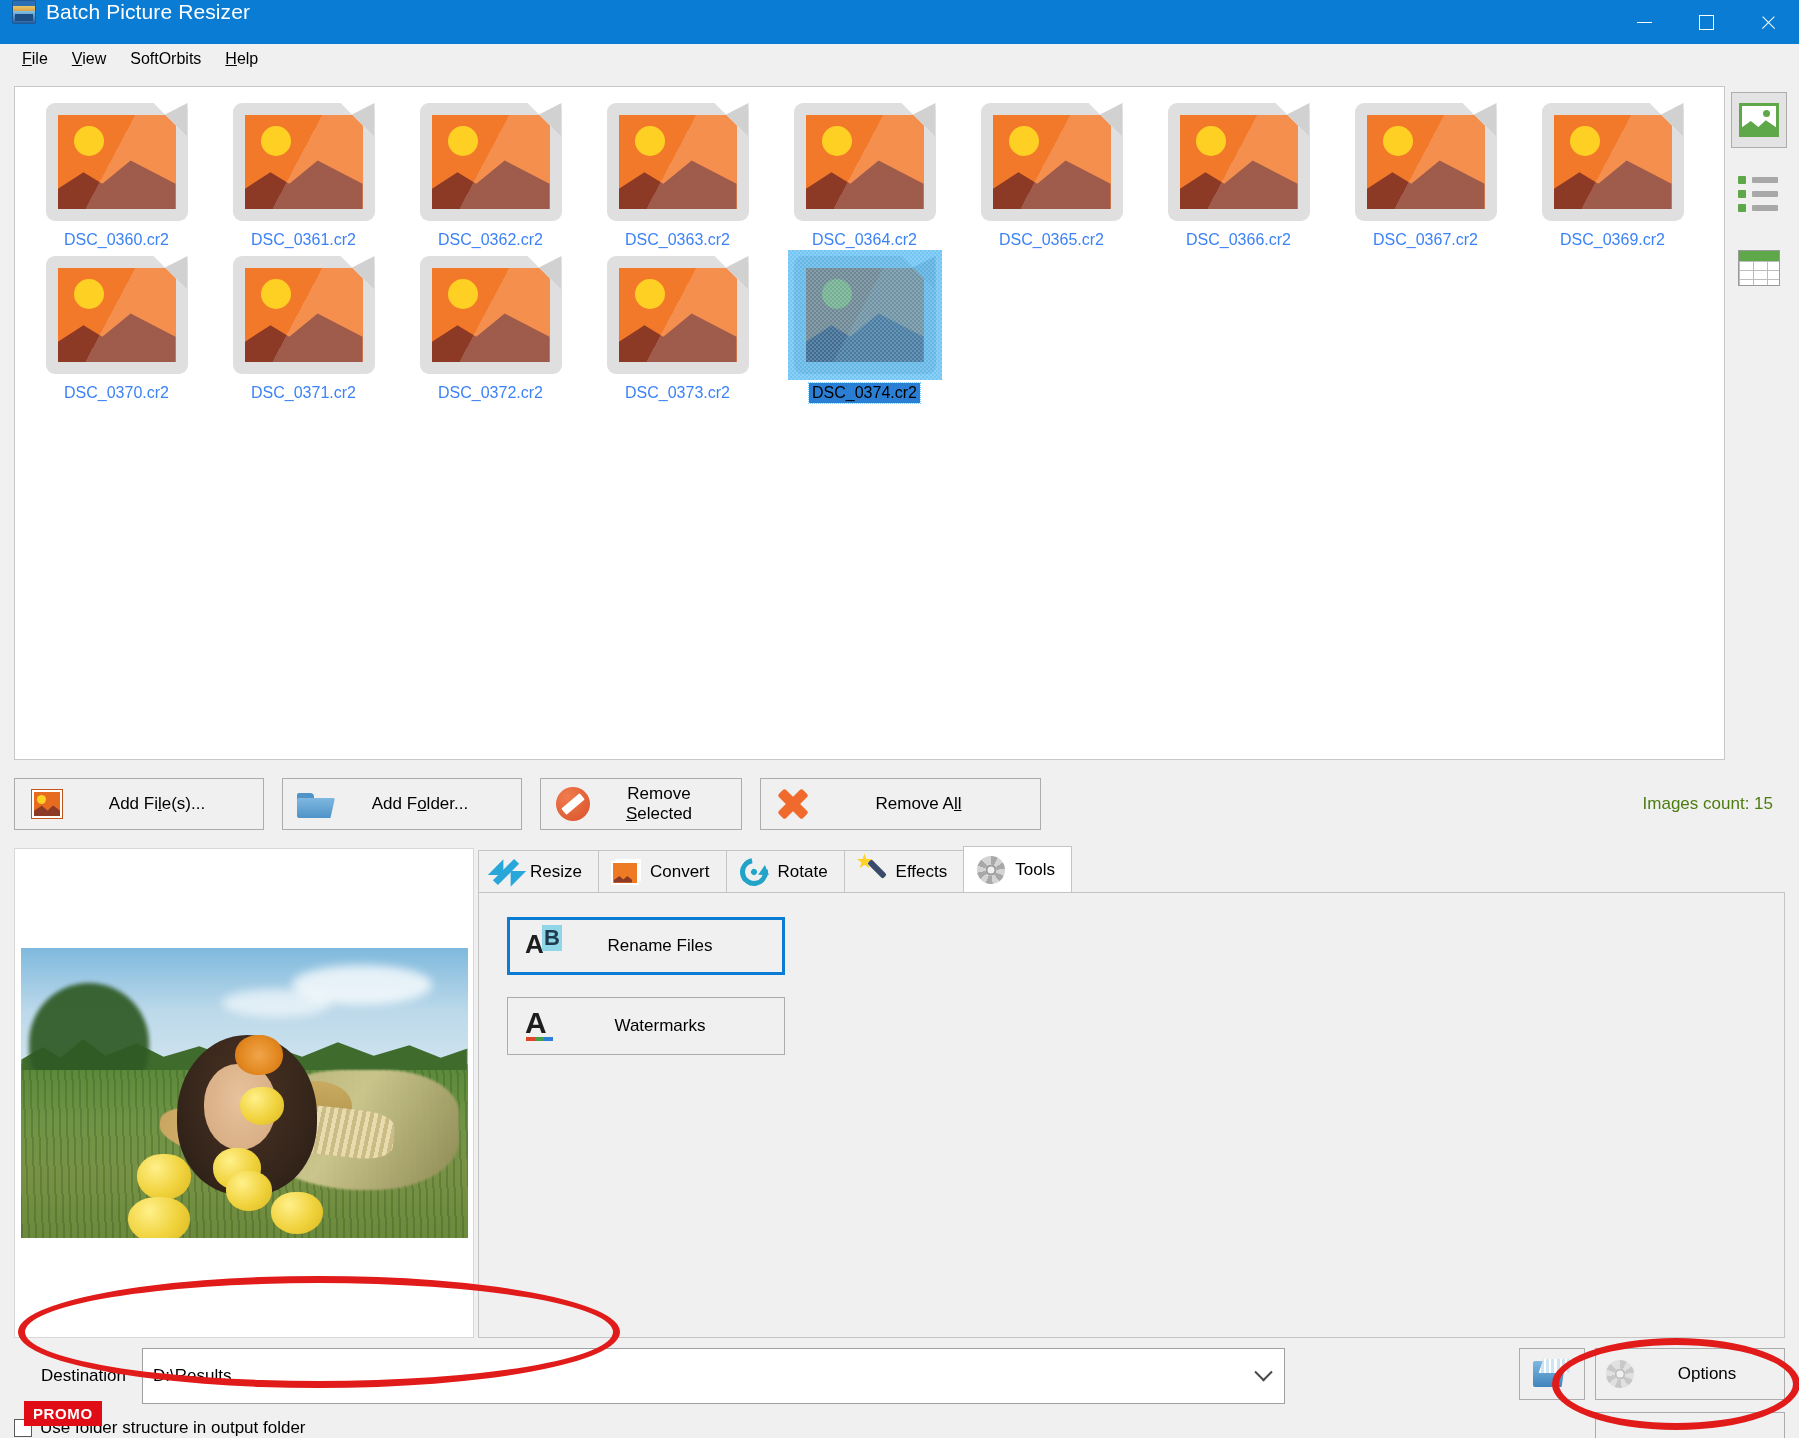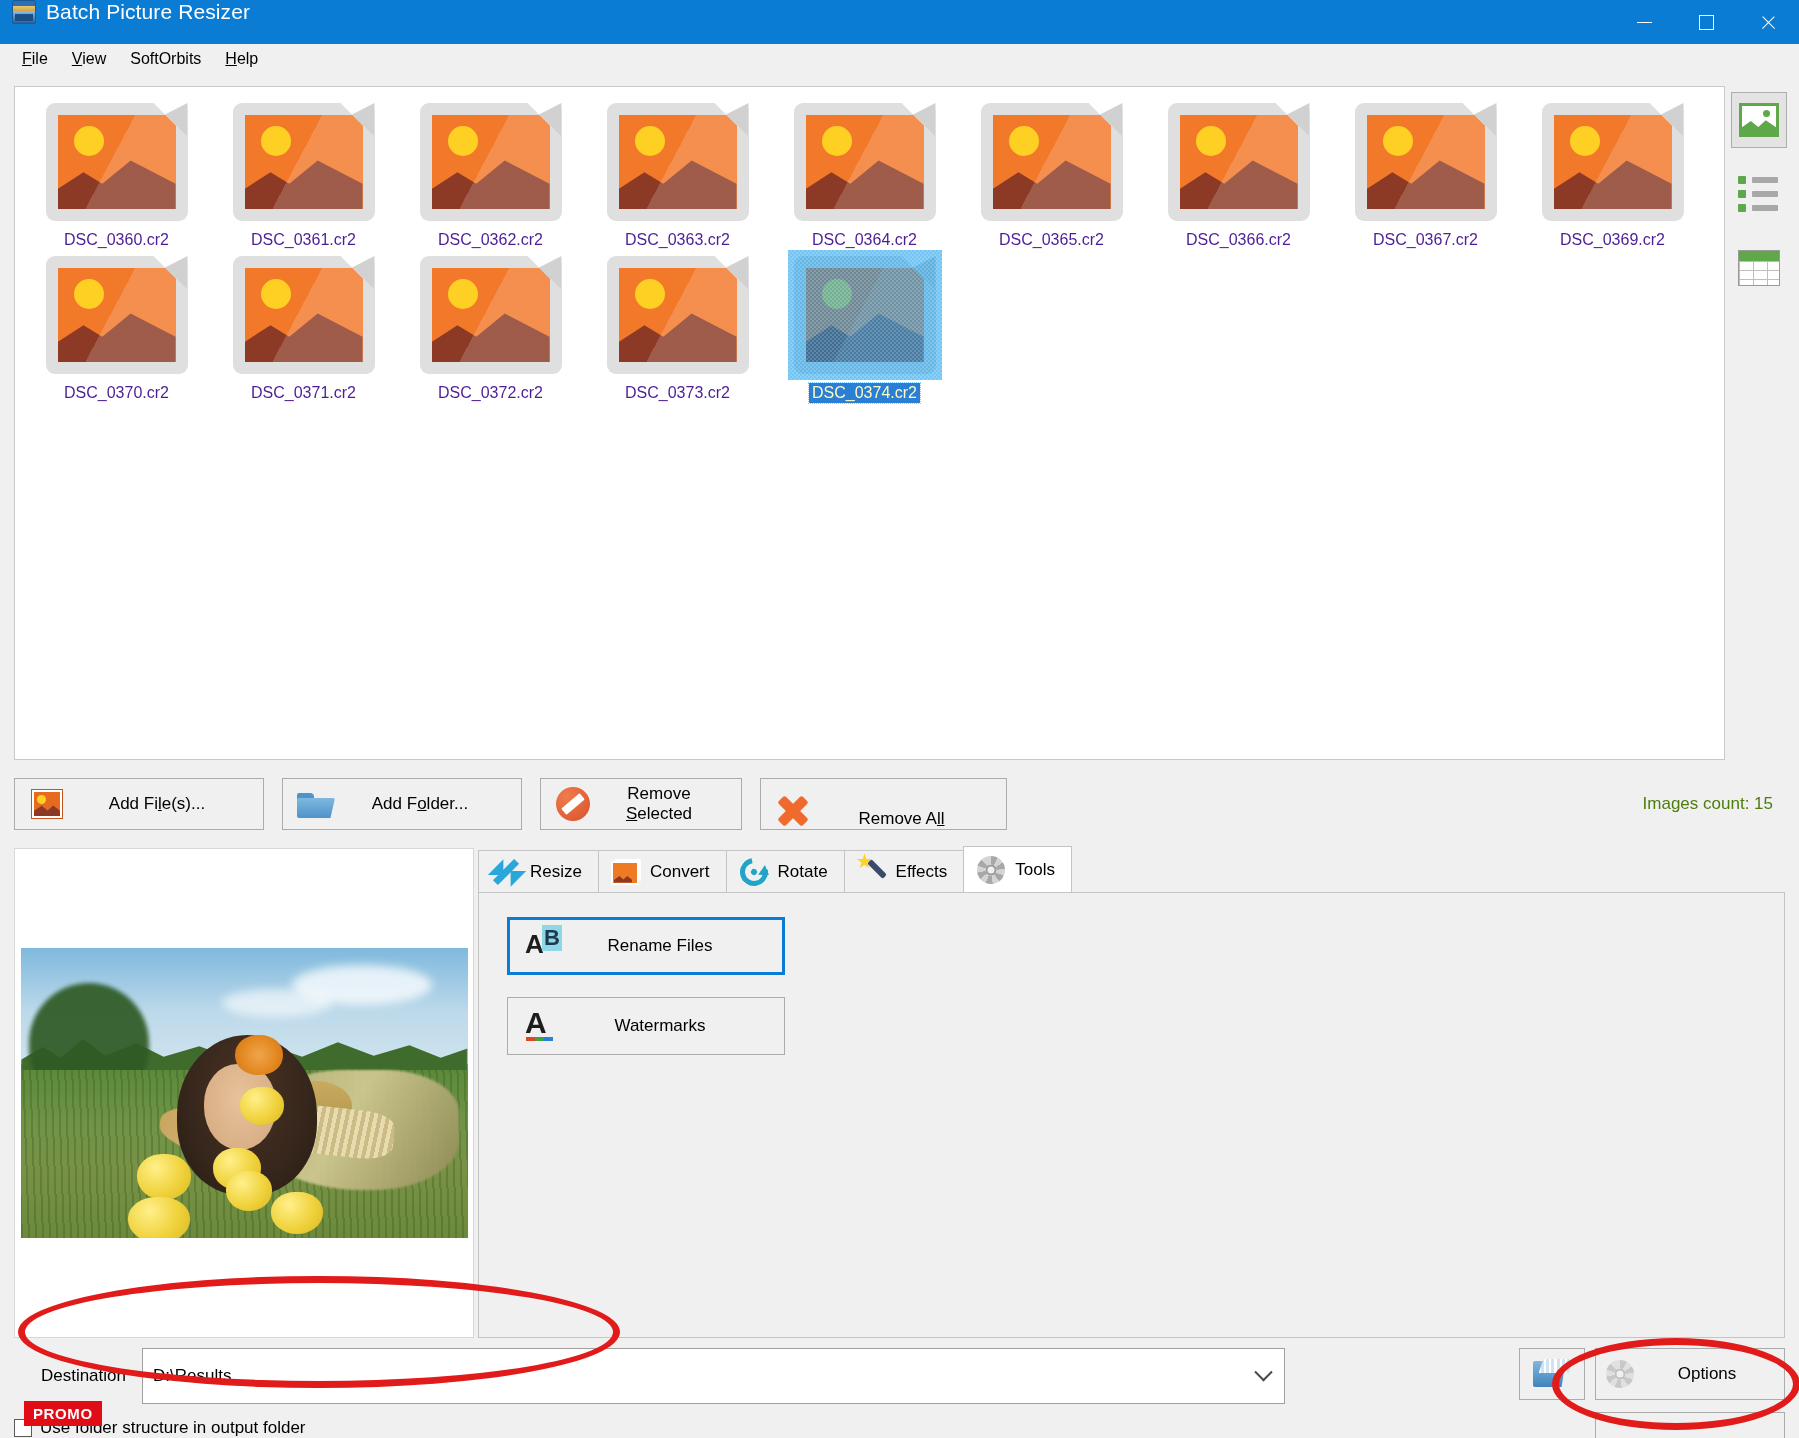--- a/index.html
+++ b/index.html
@@ -129,38 +129,38 @@
     clip-path: polygon(100% 0, 0 0, 100% 100%);
   }
   .pic .fold2 {
     position:absolute; right:0; top:0; width:34px; height:34px;
     background: #c9c9c9;
     clip-path: polygon(100% 0, 100% 100%, 34% 34%);
     opacity:.85;
   }
   .thumb-label {
     margin-top: 9px;
-    font-size: 16px; color: #4c1d95;
+    font-size: 16px; color: #3b82f6;
     padding: 1px 3px;
     white-space: nowrap;
   }
 
   
   .thumb-cell.selected .sel-overlay {
     position:absolute; inset:-6px -6px -6px -6px;
     background: rgba(0,150,235,.55);
     background-image:
       linear-gradient(45deg, rgba(255,255,255,.18) 25%, transparent 25%, transparent 75%, rgba(255,255,255,.18) 75%),
       linear-gradient(45deg, rgba(255,255,255,.18) 25%, transparent 25%, transparent 75%, rgba(255,255,255,.18) 75%);
     background-size: 4px 4px;
     background-position: 0 0, 2px 2px;
     z-index: 4;
   }
   .thumb-cell.selected .thumb-label {
-    background: #2a7fd4; color: #fef9c3;
+    background: #2a7fd4; color: #000000;
     outline: 1px dotted #7fd0ff;
     text-align: center;
   }
 
   
   .view-toolbar {
     width: 74px;
     margin-left: 6px;
     padding-top: 6px;
     display: flex; flex-direction: column; align-items: center;
@@ -216,21 +216,21 @@
     padding: 0 14px;
     cursor: default;
     position: relative;
   }
   .btn .ico { width: 36px; height: 36px; display:flex; align-items:center; justify-content:center; flex: 0 0 36px; }
   .btn .lbl { flex: 1 1 auto; text-align: center; padding: 0 14px; }
 
   #btn-add-files { width: 250px; }
   #btn-add-folder { width: 240px; }
   #btn-remove-selected { width: 202px; }
-  #btn-remove-all { width: 247px; align-items: flex-end; }
+  #btn-remove-all { width: 281px; }
 
   .ico-addfile {
     width: 30px; height: 28px; background: #e76b1e; border: 2px solid #fff; position: relative; overflow:hidden;
     box-shadow: 0 0 0 1px #c4551a;
   }
   .ico-addfile::before { content:""; position:absolute; left:3px; top:3px; width:9px; height:9px; border-radius:50%; background:#ffd024; }
   .ico-addfile::after { content:""; position:absolute; left:0; right:0; bottom:0; height:55%; background:#8c3a26;
     clip-path: polygon(0% 60%, 30% 22%, 52% 58%, 74% 20%, 100% 60%, 100% 100%, 0% 100%); }
 
   .ico-folder {

